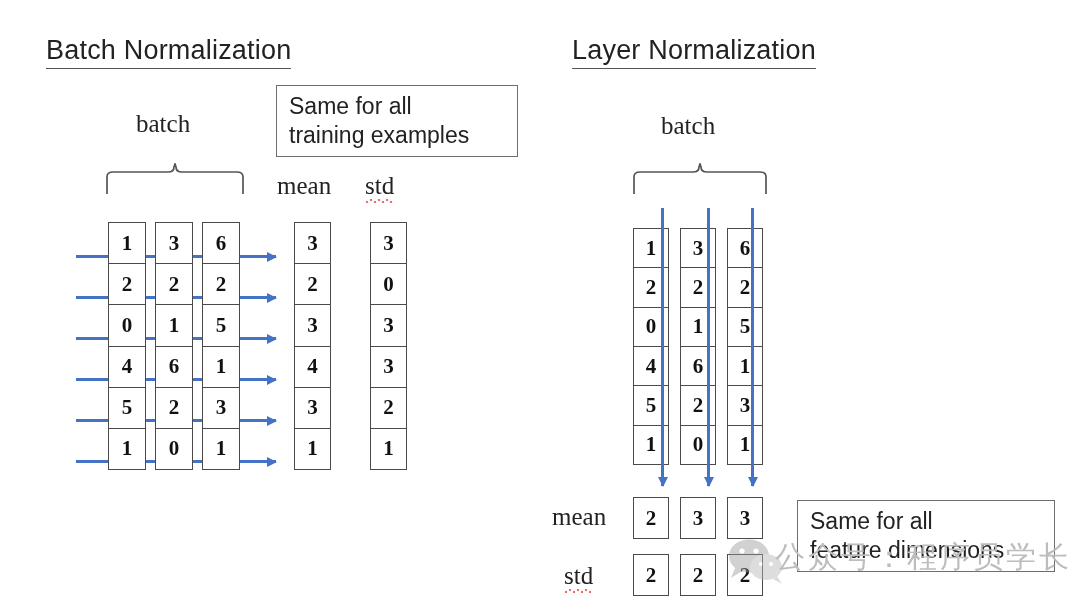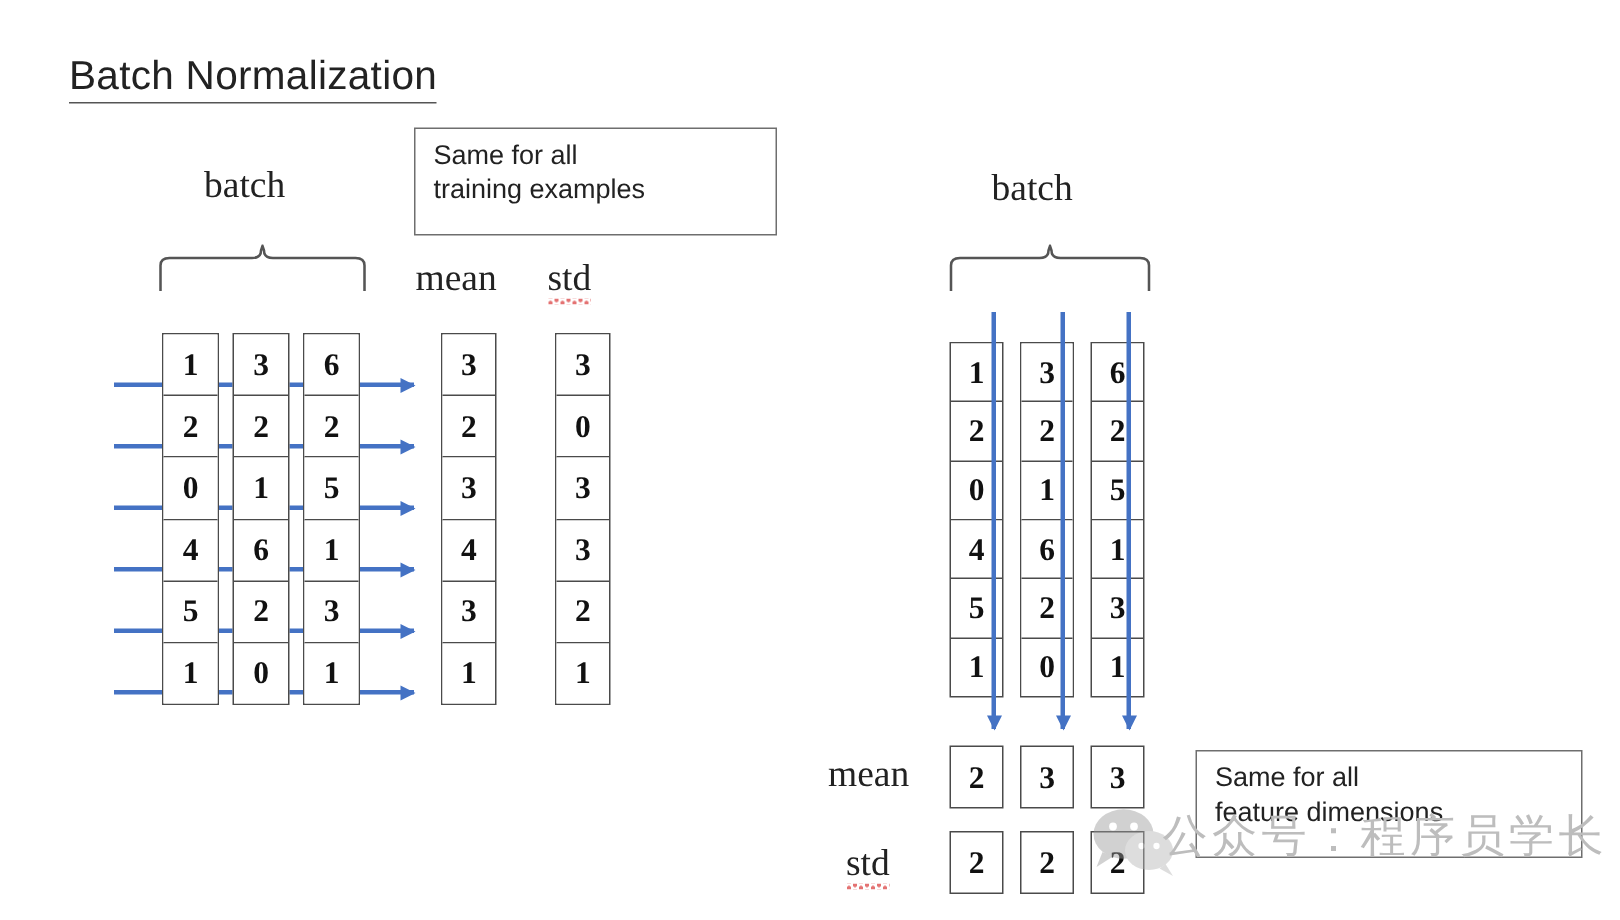--- a/index.html
+++ b/index.html
@@ -50,21 +50,21 @@
     background-repeat:repeat-x;
     opacity:.85;
   }
 
   
   .callout{
     border:1.6px solid #6e6e6e;
     background:#fff;
     box-sizing:border-box;
     padding:6px 12px 8px 12px;
-    font-size:18px;
+    font-size:23px;
     line-height:1.28;
     color:#222;
     white-space:pre-line;
   }
 
   
   .col{
     position:absolute;
     border:1.7px solid #4a4a4a;
     box-sizing:border-box;
@@ -230,20 +230,23 @@
 
   <div class="col" style="left:370px;top:222px;width:37px;height:248px;">
     <div class="cell">3</div>
     <div class="cell">0</div>
     <div class="cell">3</div>
     <div class="cell">3</div>
     <div class="cell">2</div>
     <div class="cell">1</div>
   </div>
 
+  <div class="abs section-title" style="left:572px;top:35px;">
+    <span class="u">Layer Normalization</span>
+  </div>
 
   <div class="abs lbl" style="left:661px;top:112px;">batch</div>
 
   <div class="brace" style="left:632px;top:163px;width:136px;height:32px;">
     <svg width="136" height="32" viewBox="0 0 136 32">
       <path d="M2,31 L2,14 Q2,9 8,9 L61,9 Q67,9 67,4 L68,1 L69,4 Q69,9 75,9 L128,9 Q134,9 134,14 L134,31" fill="none" stroke="#555" stroke-width="1.7"></path>
     </svg>
   </div>
 
   <div class="col" style="left:633px;top:228px;width:36px;height:237px;">

